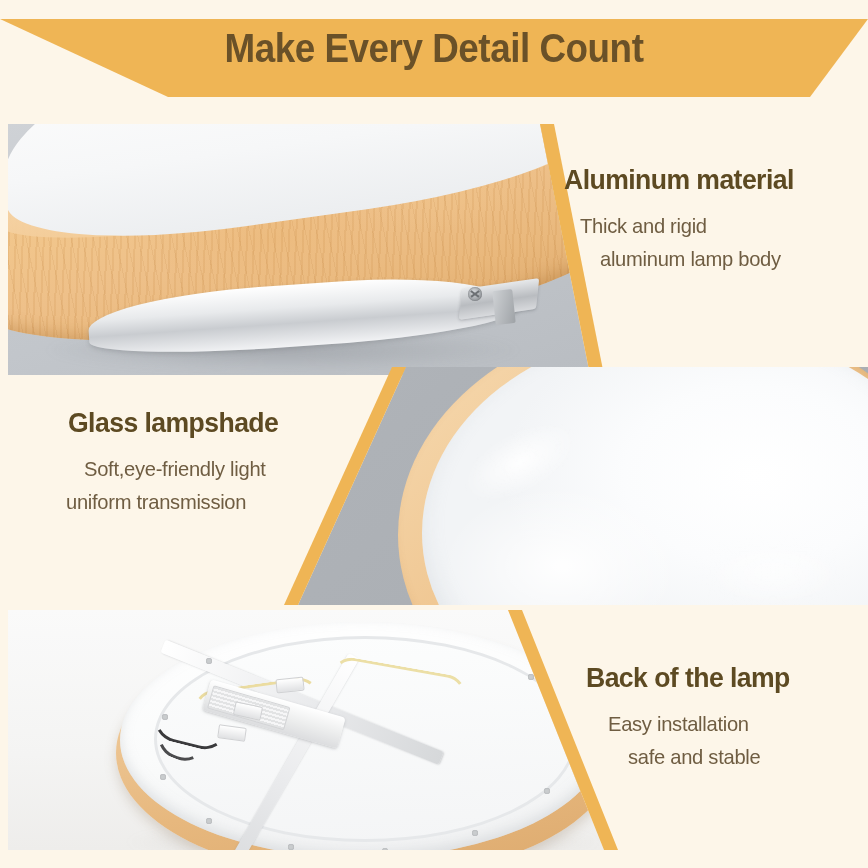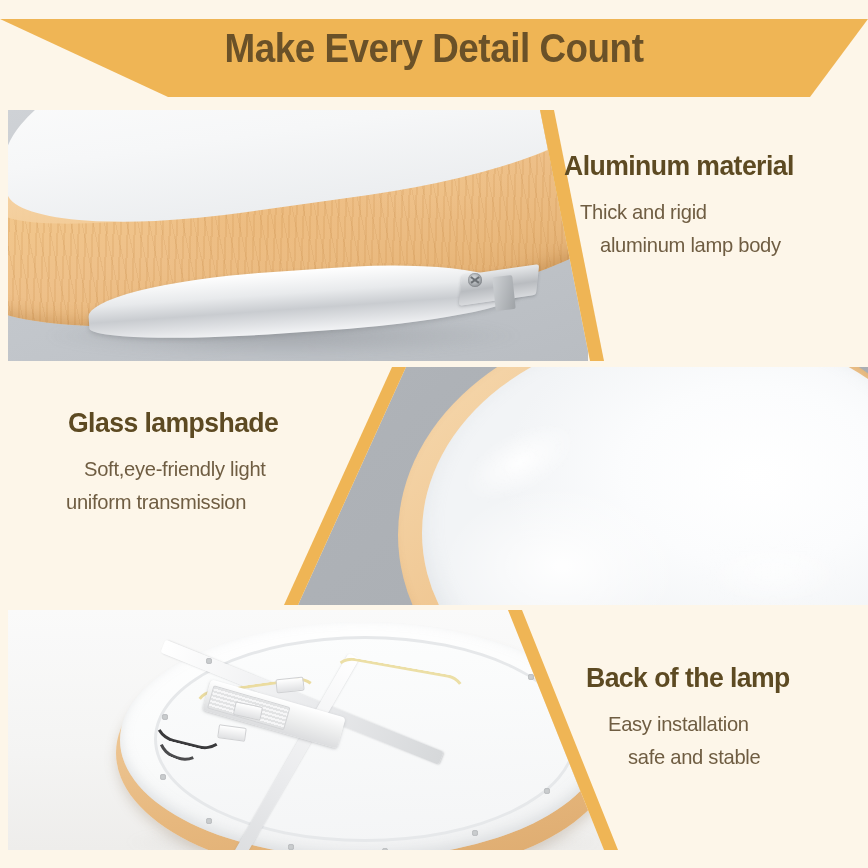--- a/index.html
+++ b/index.html
@@ -26,21 +26,21 @@
     letter-spacing:-0.5px;
     transform:scaleX(0.92);
     font-family:"Liberation Sans", sans-serif;
     white-space:nowrap;
   }
 
   
   .panel{position:absolute;overflow:hidden;}
 
   
-  #panel1{left:8px;top:110px;width:832px;height:251px;}
+  #panel1{left:8px;top:124px;width:832px;height:251px;}
   #p1-photo{
     position:absolute;left:0;top:0;width:580px;height:251px;
     clip-path:polygon(0 0, 532px 0, 582px 251px, 0 251px);
     background:linear-gradient(160deg,#cfd2d6 0%,#c3c7cc 45%,#b9bdc2 100%);
     overflow:hidden;
   }
   #p1-stripe{
     position:absolute;left:0;top:0;width:600px;height:251px;
     background:#efb555;
     clip-path:polygon(532px 0, 546px 0, 596px 251px, 582px 251px);

